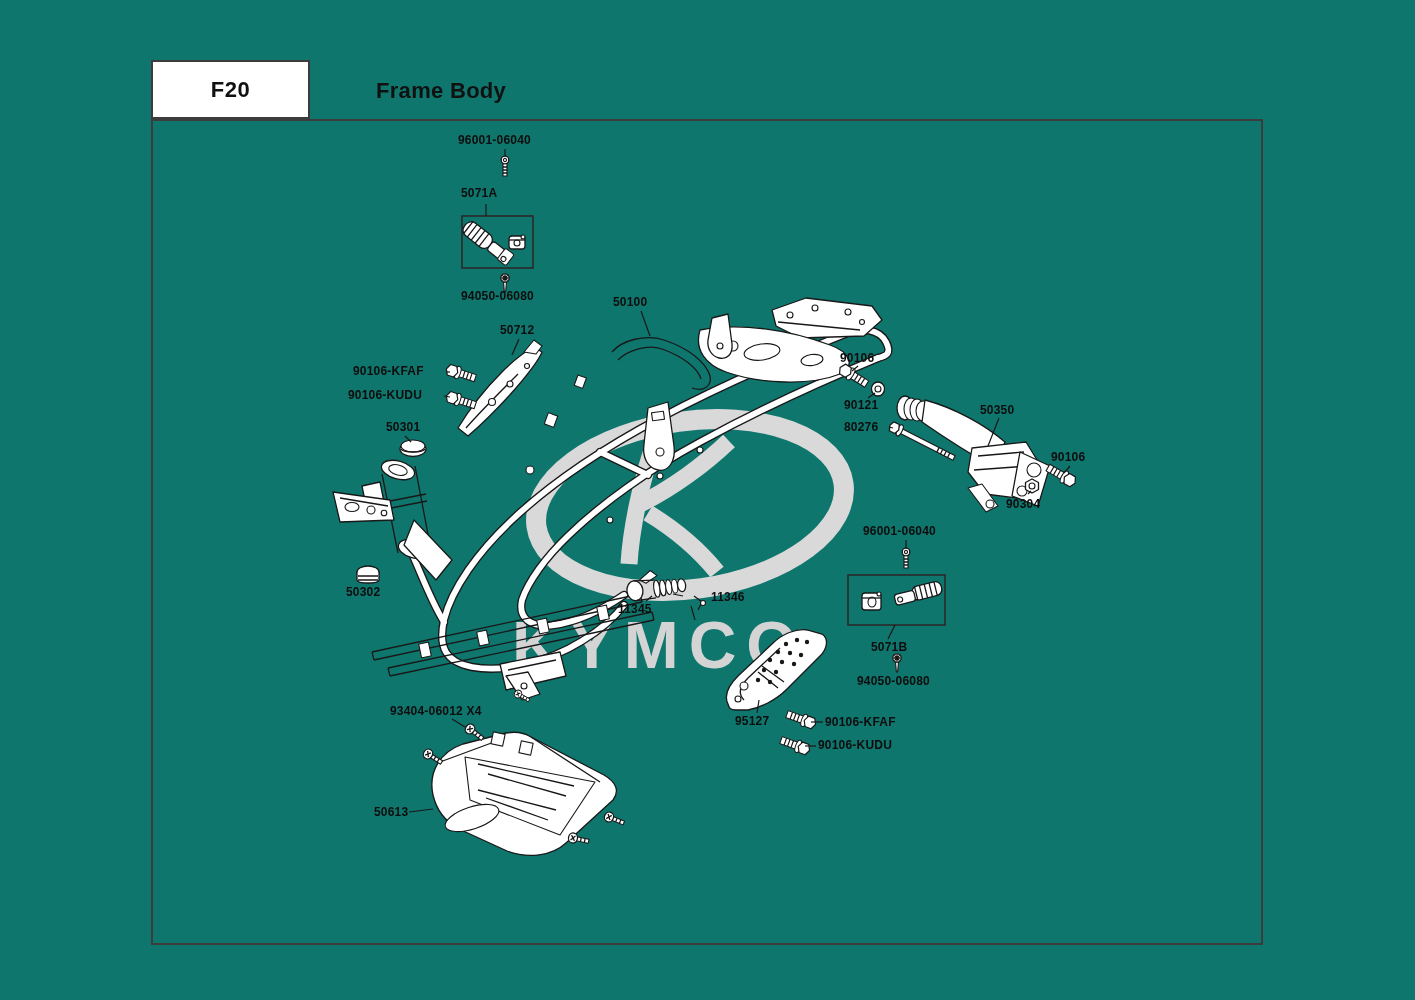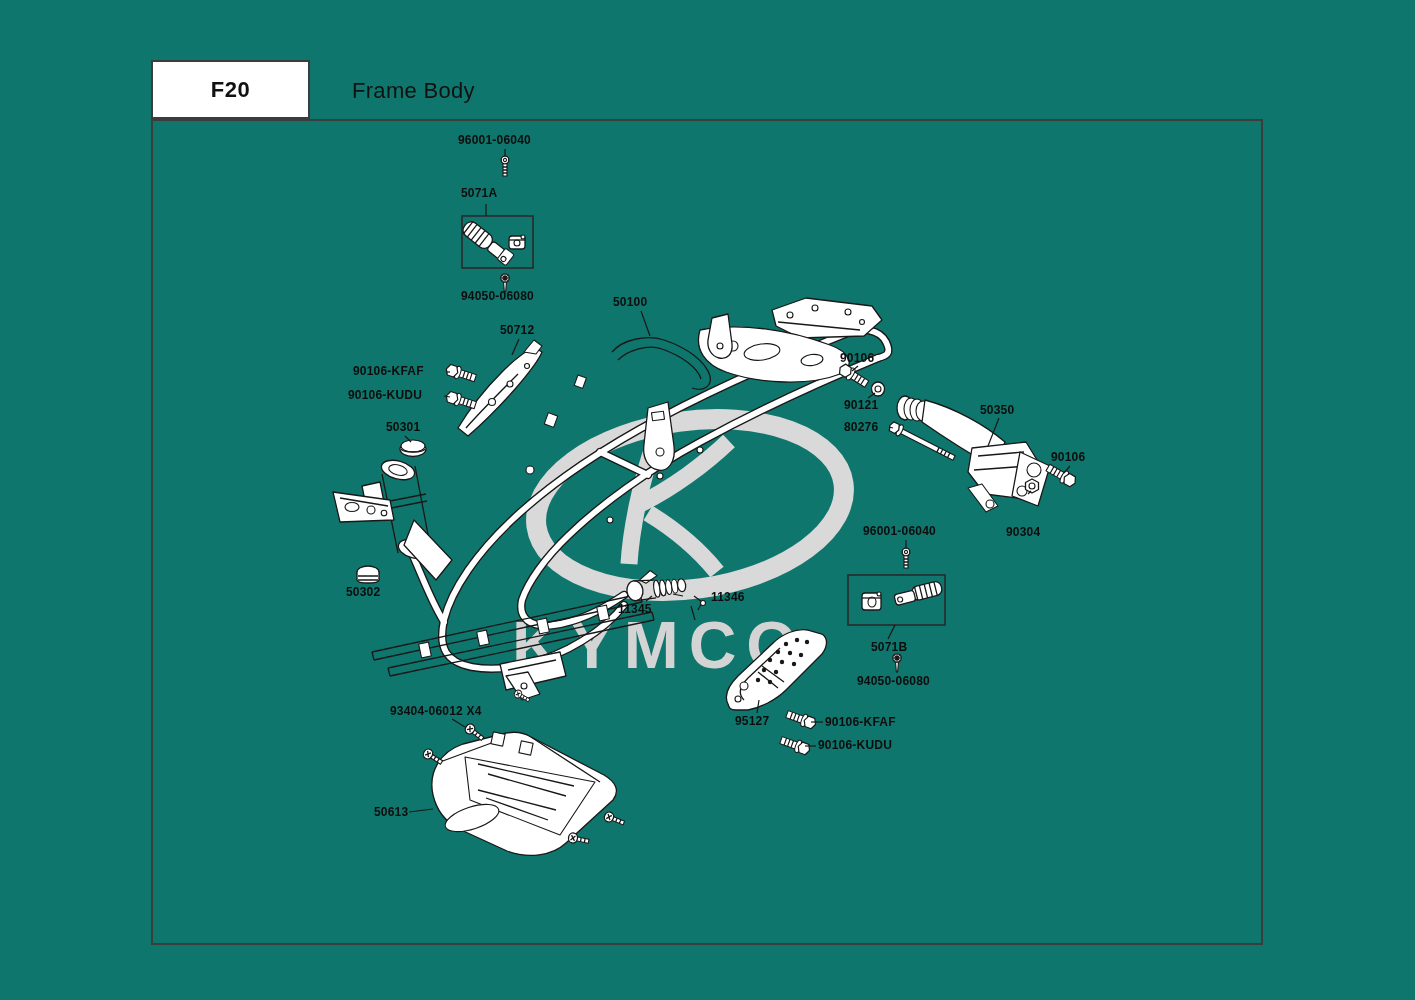--- a/index.html
+++ b/index.html
@@ -7,22 +7,22 @@
     position:relative;width:1415px;height:1000px;background:#0f766e;
     font-family:"Liberation Sans", sans-serif;overflow:hidden;padding-left:12px;
   }
   .hdr-box{
     position:absolute;left:151px;top:60px;width:159px;height:59px;
     border:2px solid #3c3c3c;box-sizing:border-box;background:#fff;
     display:flex;align-items:center;justify-content:center;
     font-size:22px;font-weight:bold;color:#111;letter-spacing:.5px;
   }
   .hdr-title{
-    position:absolute;left:352px;top:78px;
-    font-size:22px;font-weight:normal;color:#111;letter-spacing:.3px;
+    position:absolute;left:376px;top:78px;
+    font-size:22px;font-weight:bold;color:#111;letter-spacing:.3px;
   }
   .main-box{
     position:absolute;left:151px;top:119px;width:1112px;height:826px;
     border:2px solid #3c3c3c;box-sizing:border-box;background:transparent;
   }
   .page-num{
     position:absolute;left:151px;top:951px;width:1112px;text-align:center;
     font-size:16px;font-weight:bold;color:#111;
   }
   .lbl{
@@ -336,21 +336,21 @@
   <div class="lbl" style="left:500px;top:323px">50712</div>
   <div class="lbl" style="left:353px;top:364px">90106-KFAF</div>
   <div class="lbl" style="left:348px;top:388px">90106-KUDU</div>
   <div class="lbl" style="left:386px;top:420px">50301</div>
   <div class="lbl" style="left:346px;top:585px">50302</div>
   <div class="lbl" style="left:840px;top:351px">90106</div>
   <div class="lbl" style="left:844px;top:398px">90121</div>
   <div class="lbl" style="left:844px;top:420px">80276</div>
   <div class="lbl" style="left:980px;top:403px">50350</div>
   <div class="lbl" style="left:1051px;top:450px">90106</div>
-  <div class="lbl" style="left:1006px;top:525px">90304</div>
+  <div class="lbl" style="left:1006px;top:497px">90304</div>
   <div class="lbl" style="left:863px;top:524px">96001-06040</div>
   <div class="lbl" style="left:871px;top:640px">5071B</div>
   <div class="lbl" style="left:857px;top:674px">94050-06080</div>
   <div class="lbl" style="left:618px;top:602px">11345</div>
   <div class="lbl" style="left:711px;top:590px">11346</div>
   <div class="lbl" style="left:735px;top:714px">95127</div>
   <div class="lbl" style="left:825px;top:715px">90106-KFAF</div>
   <div class="lbl" style="left:818px;top:738px">90106-KUDU</div>
   <div class="lbl" style="left:390px;top:704px">93404-06012 X4</div>
   <div class="lbl" style="left:374px;top:805px">50613</div>

